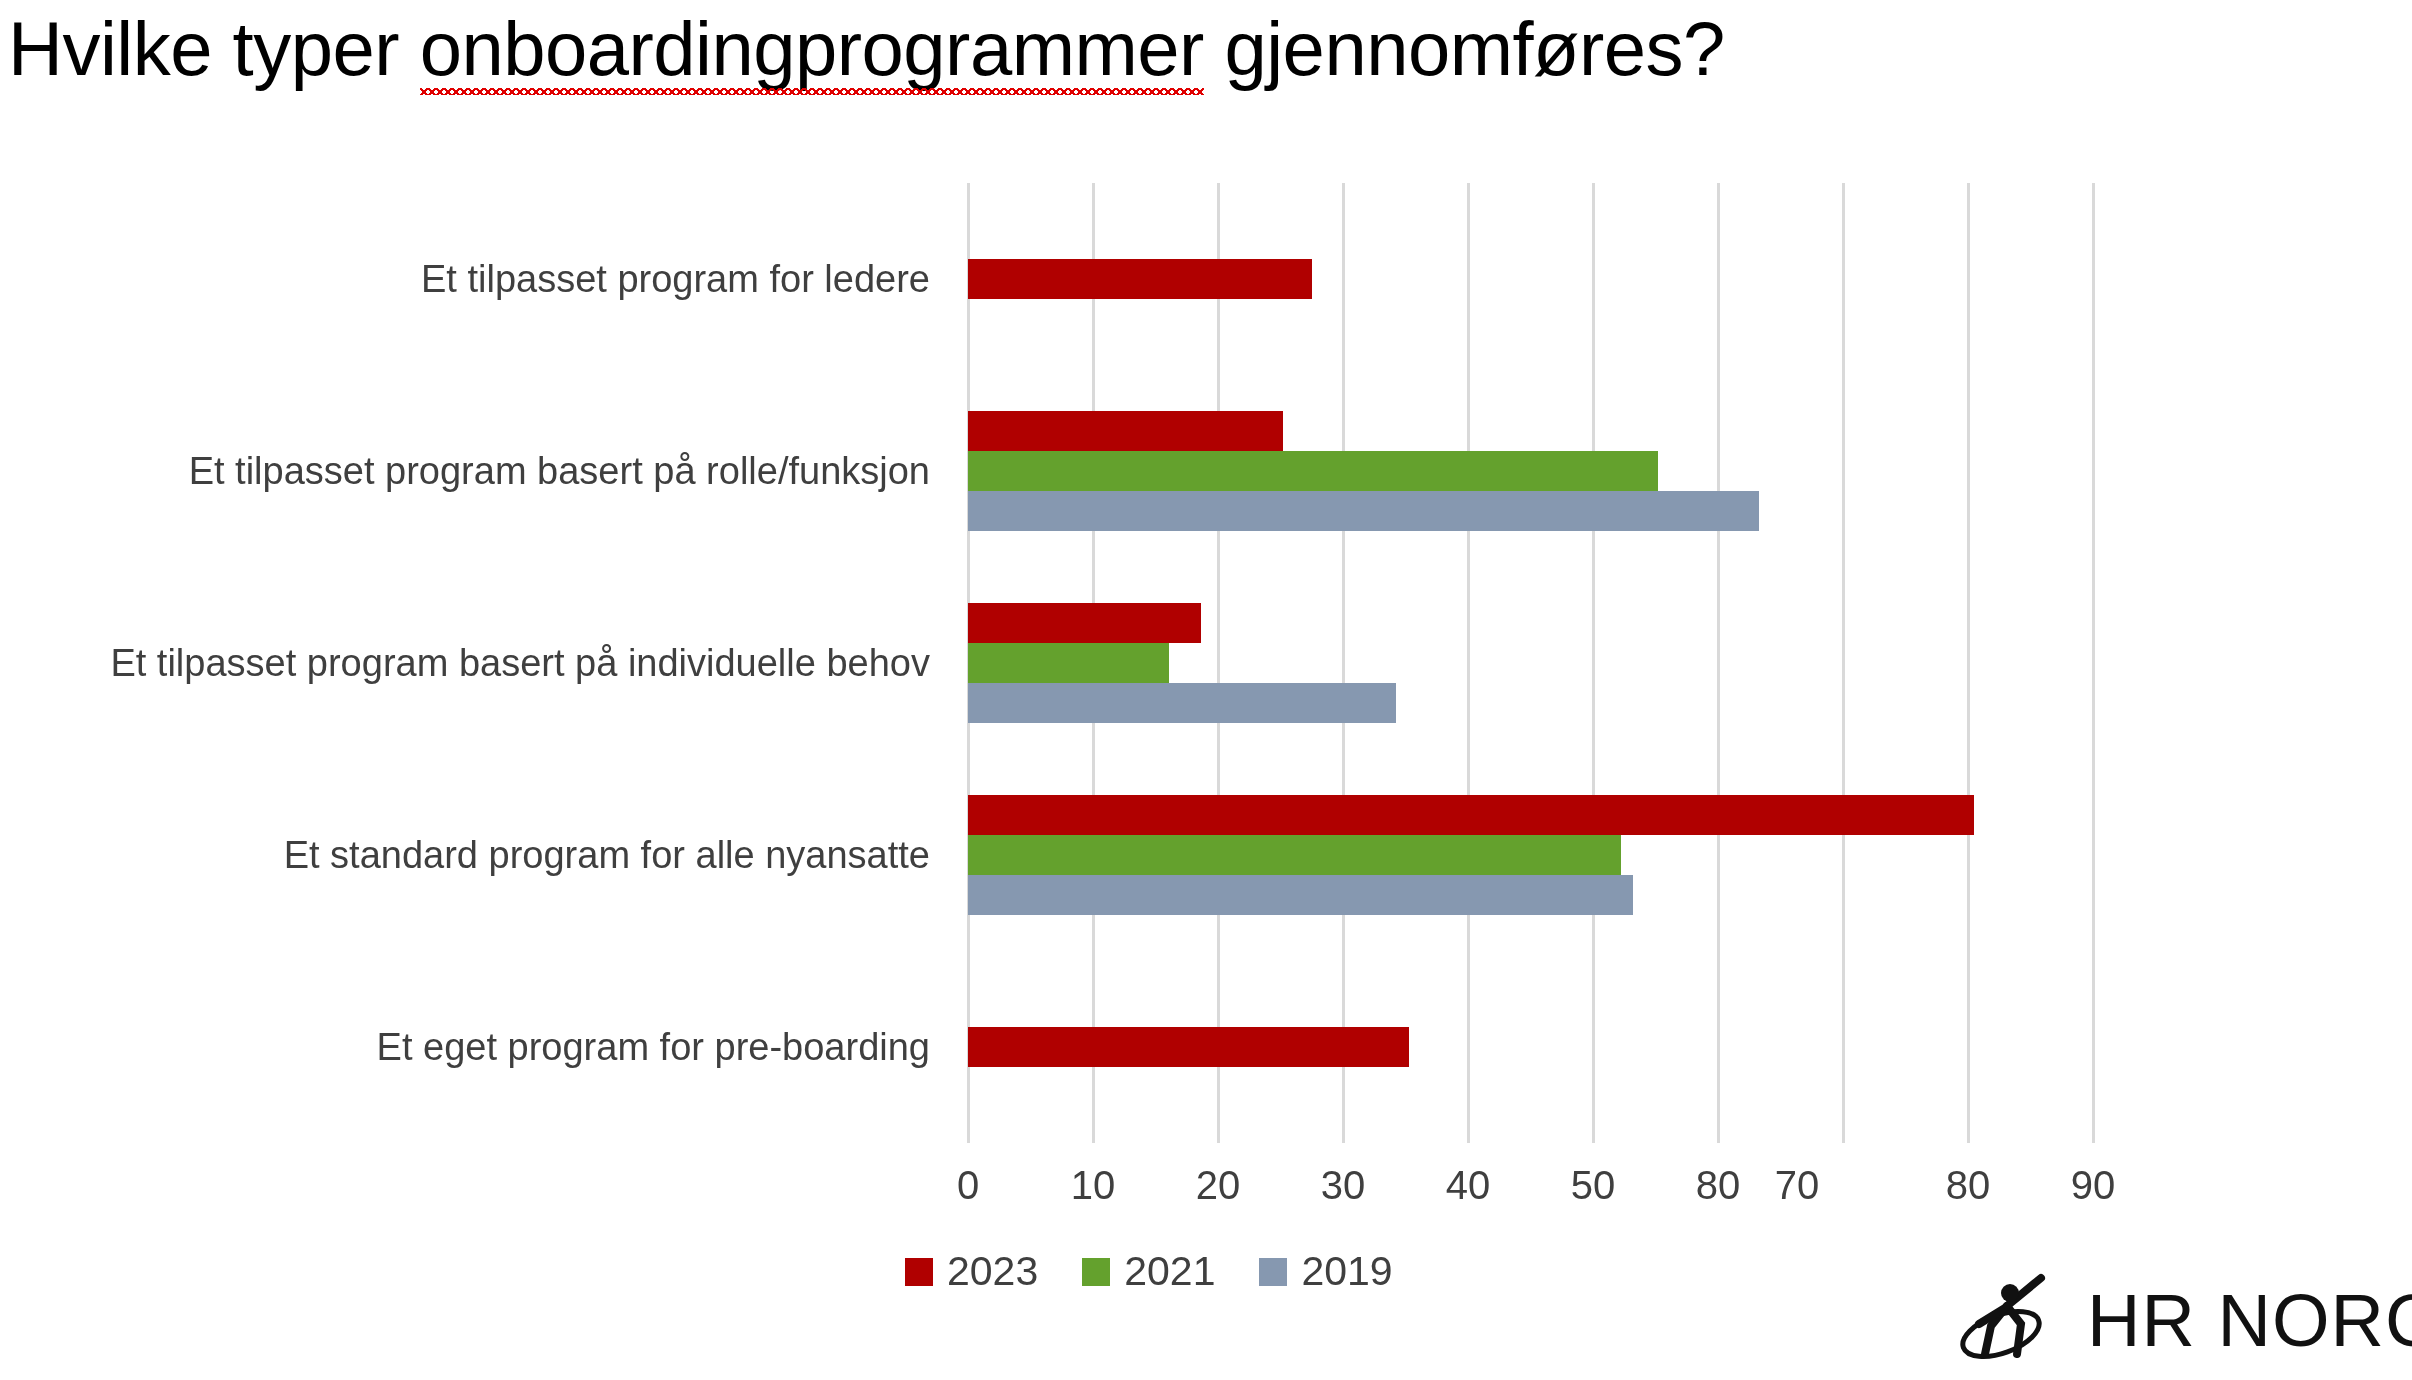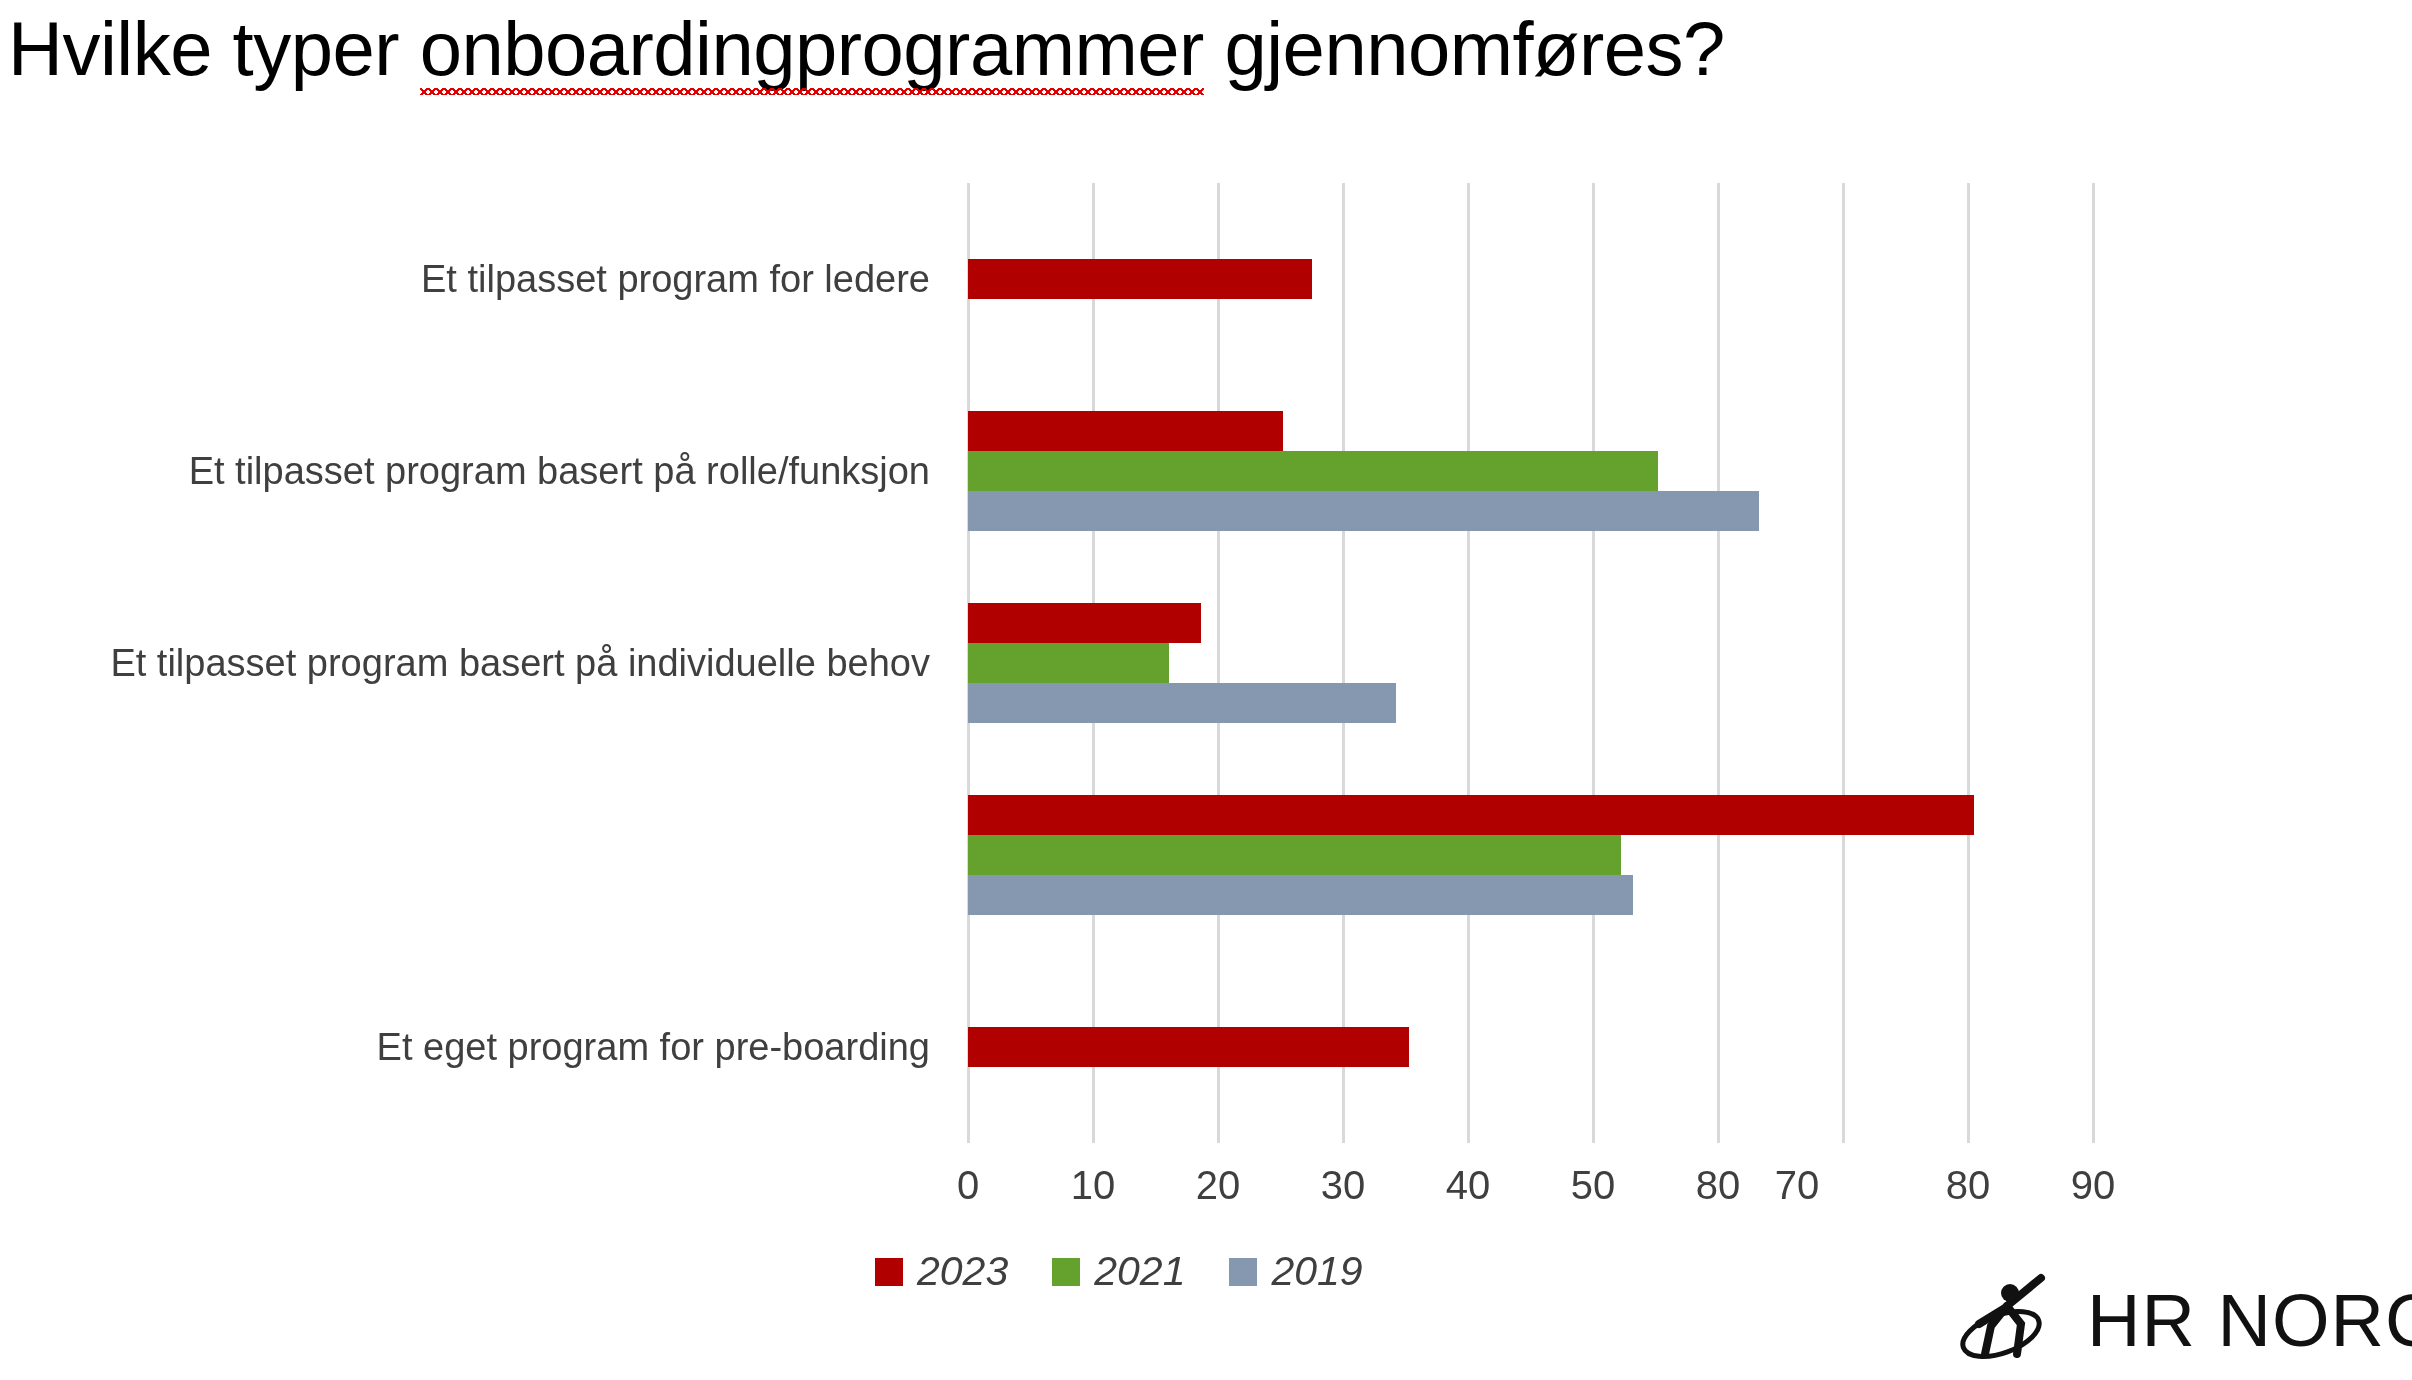--- a/index.html
+++ b/index.html
@@ -123,26 +123,25 @@
     top: 0;
     transform: translateX(-50%);
     font-size: 40px;
     color: #3f3f3f;
     white-space: nowrap;
   }
 
   
   #legend {
     position: absolute;
-    left: 875px;
+    left: 905px;
     top: 1248px;
     display: flex;
     align-items: center;
     gap: 44px;
-    font-style: italic;
   }
   .legend-item {
     display: flex;
     align-items: center;
     gap: 14px;
   }
   .legend-swatch {
     width: 28px;
     height: 28px;
     display: inline-block;
@@ -182,20 +181,23 @@
 
   <div id="cat-labels">
       <div class="cat-label-row" style="top: 0px;">
         <span>Et tilpasset program for ledere</span>
       </div>
       <div class="cat-label-row" style="top: 192px;">
         <span>Et tilpasset program basert på rolle/funksjon</span>
       </div>
       <div class="cat-label-row" style="top: 384px;">
         <span>Et tilpasset program basert på individuelle behov</span>
+      </div>
+      <div class="cat-label-row" style="top: 576px;">
+        <span>Et standard program for alle nyansatte</span>
       </div>
       <div class="cat-label-row" style="top: 768px;">
         <span>Et eget program for pre-boarding</span>
       </div>
     </div>
 
   <div id="plot-area">
       <div class="gridline" style="left: -1.5px;"></div>
       <div class="gridline" style="left: 123.5px;"></div>
       <div class="gridline" style="left: 248.5px;"></div>

